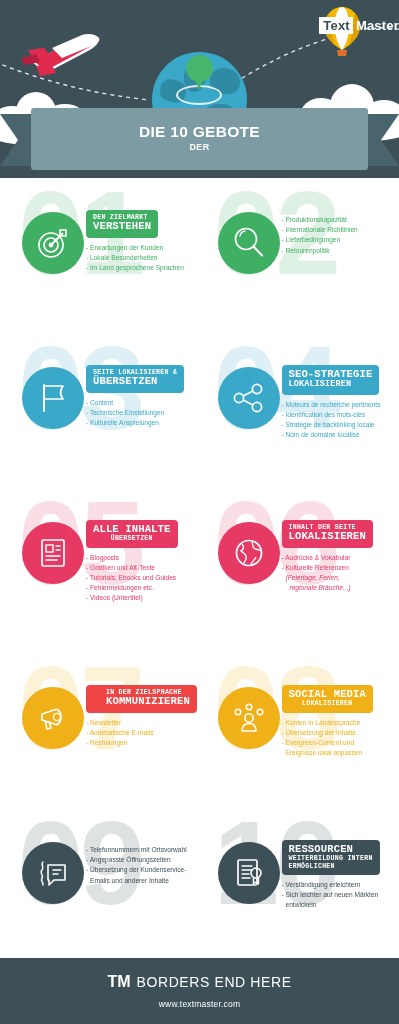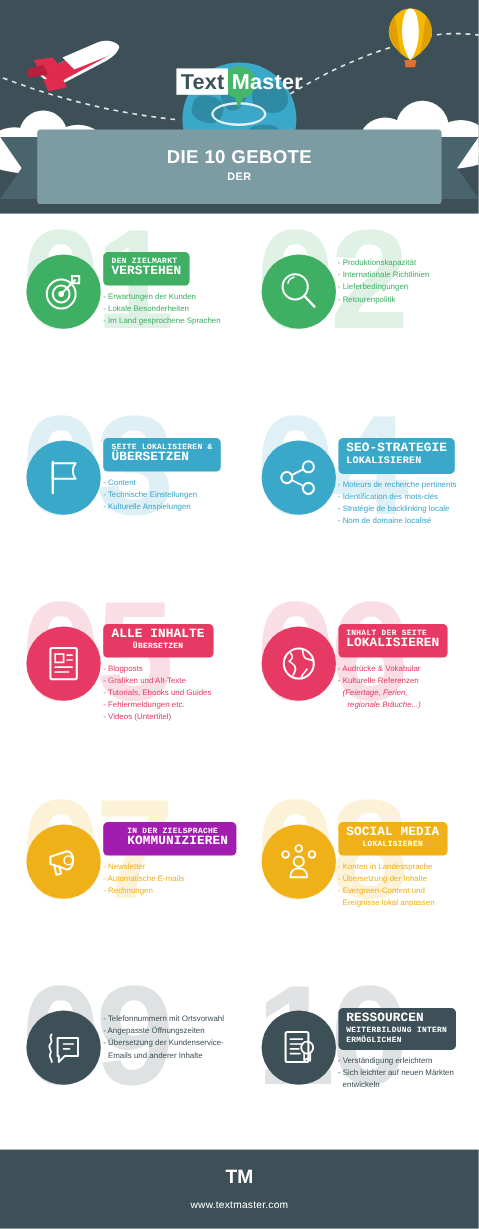--- a/index.html
+++ b/index.html
@@ -14,24 +14,23 @@
 
   
   .header {
     position:relative;
     width:399px; height:178px;
     background:#3d4f57;
     overflow:hidden;
   }
   .logo {
     position:absolute; top:18px; left:0; width:399px;
-    text-align:center;
-    font-size:18px; font-weight:bold; letter-spacing:.2px;
+    text-align:right;
+    font-size:13px; font-weight:bold; letter-spacing:.2px;
     z-index:7;
-    margin-top:40px;
   }
   .logo .l-text {
     background:#ffffff; color:#3d4f57; padding:1px 3px 1px 4px;
   }
   .logo .l-master { color:#ffffff; padding-left:3px; }
 
   
   .globe {
     position:absolute; left:152px; top:52px;
     width:95px; height:95px; border-radius:50%;
@@ -365,21 +364,21 @@
     <div class="cell left">
       <div class="bignum" style="color:#f0b017;">07</div>
       <div class="badge-circle" style="background:#f0b017;">
         <svg width="34" height="34" viewBox="0 0 34 34">
           <path d="M6 13 L18 9 C22 7 25 11 25 16 C25 21 22 25 18 23 L6 19 Z" fill="none" stroke="#fff" stroke-width="1.7" stroke-linejoin="round"></path>
           <path d="M9 19 L11 28 L15 27 L13 20" fill="none" stroke="#fff" stroke-width="1.6" stroke-linejoin="round"></path>
           <circle cx="21" cy="16" r="3.6" fill="none" stroke="#fff" stroke-width="1.3"></circle>
         </svg>
       </div>
       <div class="content">
-        <div class="titlebox" style="background:#a21caf;padding-left:20px;">
+        <div class="titlebox" style="background:#ef4444;padding-left:20px;">
           <span class="t-small">IN DER ZIELSPRACHE</span>
           <span class="t-big">KOMMUNIZIEREN</span>
         </div>
         <ul class="bullets" style="color:#f0b017;">
           <li>- Newsletter</li>
           <li>- Automatische E-mails</li>
           <li>- Rechnungen</li>
         </ul>
       </div>
     </div>
@@ -452,15 +451,16 @@
           <li style="padding-left:4px;">entwickeln</li>
         </ul>
       </div>
     </div>
   </div>
 </div>
 
 <div class="footer">
   <div class="foot-line1">
     <span class="foot-tm">TM</span>
+    <span>BORDERS END HERE</span>
   </div>
   <div class="foot-url">www.textmaster.com</div>
 </div>
 
 </body></html>

